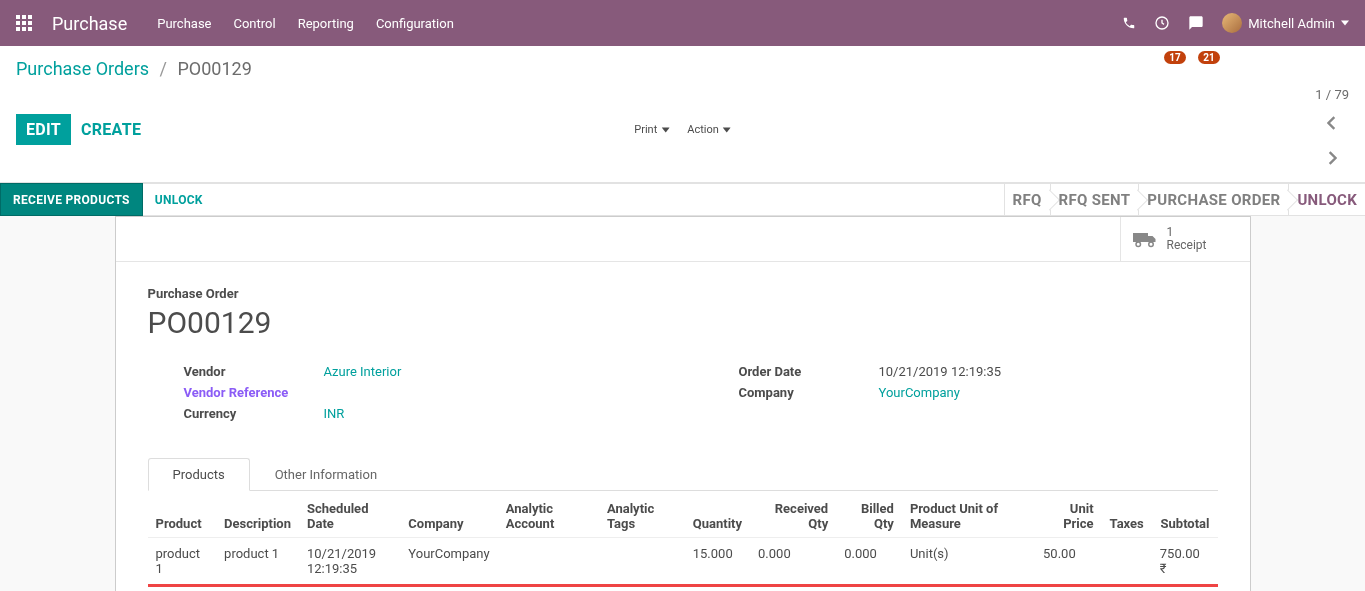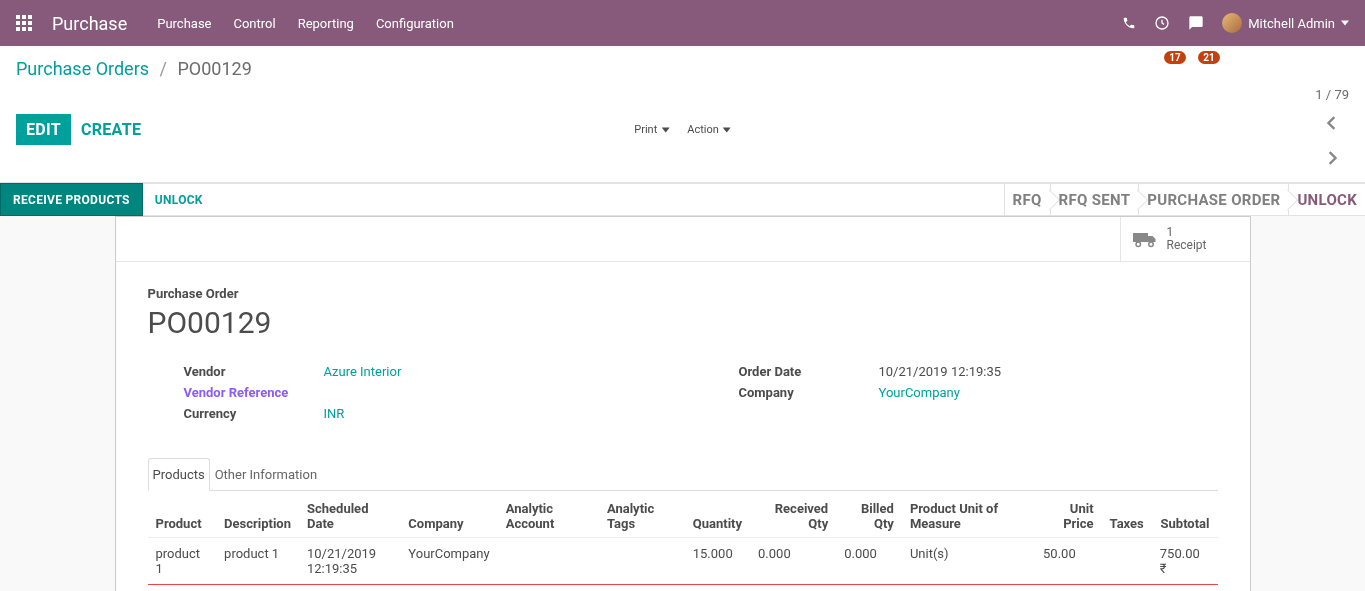--- a/index.html
+++ b/index.html
@@ -55,26 +55,26 @@
 .form-label { font-weight: bold; color: #4c4c4c; font-size: 13px; margin-bottom: 4px; }
 .form-title { font-size: 30px; color: #4c4c4c; margin-bottom: 24px; }
 .two-col { display: flex; gap: 40px; }
 .col { flex: 1; }
 .field-row { display: flex; margin-bottom: 6px; font-size: 13px; margin-left: 36px; }
 .field-row .lbl { width: 140px; font-weight: bold; color: #4c4c4c; }
 .field-row .lbl.muted { color: #8b5cf6; }
 .field-row .val { color: #4c4c4c; }
 .field-row .val.link { color: #00a09d; cursor: pointer; }
 .tabs { margin-top: 30px; border-bottom: 1px solid #ddd; display: flex; }
-.tab { padding: 8px 4px; font-size: 13px; color: #666; cursor: pointer; border: 1px solid transparent; position: relative; top: 1px; }
+.tab { padding: 8px 24px; font-size: 13px; color: #666; cursor: pointer; border: 1px solid transparent; position: relative; top: 1px; }
 .tab.active { border: 1px solid #ddd; border-bottom: 1px solid #fff; background: #fff; border-radius: 3px 3px 0 0; color: #4c4c4c; }
 table.lines { width: 100%; border-collapse: collapse; margin-top: 0; font-size: 13px; }
 table.lines th { text-align: left; font-weight: bold; color: #4c4c4c; padding: 10px 8px 6px 8px; border-bottom: 1px solid #eee; vertical-align: bottom; }
 table.lines th.r { text-align: right; }
-table.lines td { padding: 8px; border-bottom: 1px solid #ef4444; color: #4c4c4c; vertical-align: top; }
+table.lines td { padding: 8px; border-bottom: 3px solid #ef4444; color: #4c4c4c; vertical-align: top; }
 table.lines td.r { }
 ::-webkit-scrollbar { width: 16px; }
 ::-webkit-scrollbar-track { background: #f1f1f1; }
 ::-webkit-scrollbar-thumb { background: #c1c1c1; }
 </style>
 </head>
 <body>
 
 <div class="navbar">
   <span class="apps-icon">

